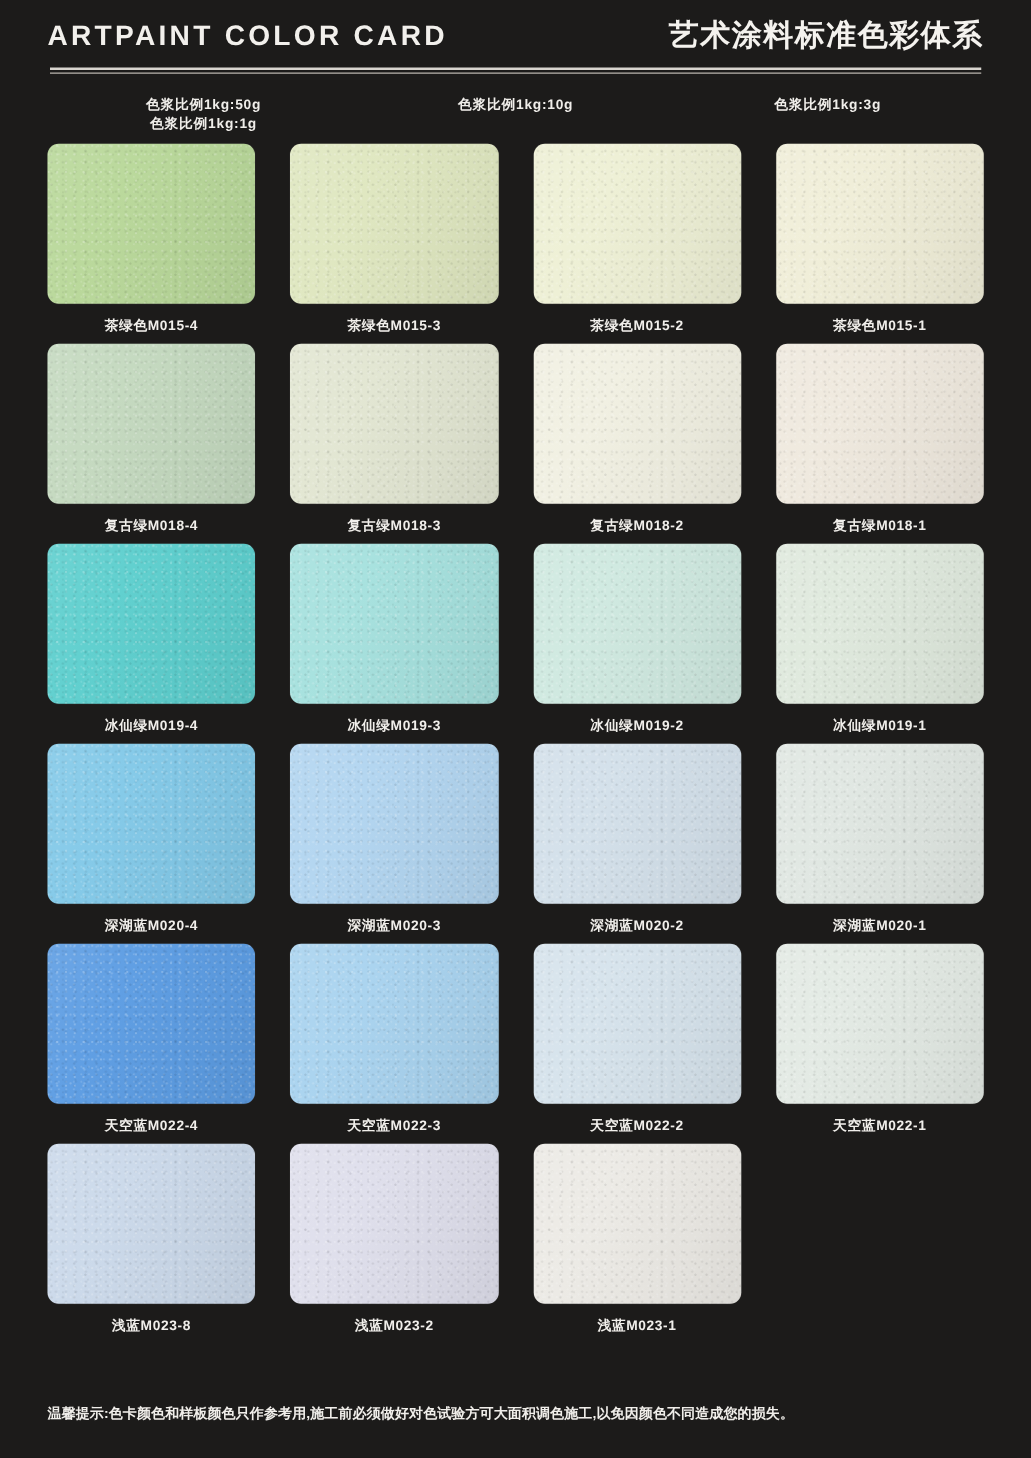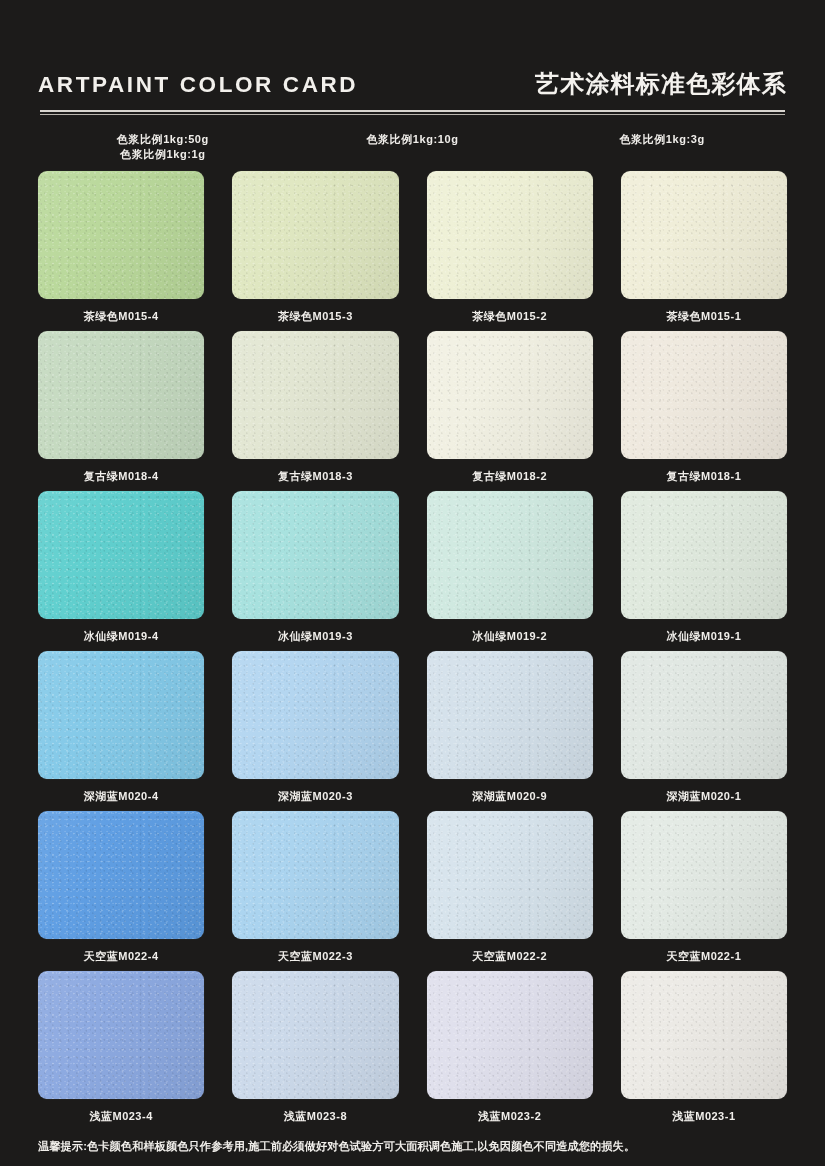--- a/index.html
+++ b/index.html
@@ -18,25 +18,24 @@
     height: 1166px;
     background: #1c1b1a;
     position: relative;
     padding: 0 38px;
     display: flex;
     flex-direction: column;
   }
 
   
   .header {
-    padding-top: 32px;
+    padding-top: 12px;
     display: flex;
     align-items: baseline;
     justify-content: space-between;
-    margin-top: 36px;
   }
 
   .brand-title {
     color: #f2f0ec;
     font-size: 22.5px;
     font-weight: bold;
     letter-spacing: 2.6px;
     white-space: nowrap;
   }
 
@@ -233,21 +232,21 @@
       <div class="cell">
         <div class="swatch" style="background: rgb(131, 201, 232);"></div>
         <div class="swatch-label">深湖蓝M020-4</div>
       </div>
       <div class="cell">
         <div class="swatch" style="background: rgb(178, 213, 240);"></div>
         <div class="swatch-label">深湖蓝M020-3</div>
       </div>
       <div class="cell">
         <div class="swatch" style="background: rgb(211, 224, 234);"></div>
-        <div class="swatch-label">深湖蓝M020-9</div>
+        <div class="swatch-label">深湖蓝M020-2</div>
       </div>
       <div class="cell">
         <div class="swatch" style="background: rgb(224, 231, 226);"></div>
         <div class="swatch-label">深湖蓝M020-1</div>
       </div>
       <div class="cell">
         <div class="swatch" style="background: rgb(93, 157, 227);"></div>
         <div class="swatch-label">天空蓝M022-4</div>
       </div>
       <div class="cell">
@@ -256,24 +255,20 @@
       </div>
       <div class="cell">
         <div class="swatch" style="background: rgb(214, 227, 236);"></div>
         <div class="swatch-label">天空蓝M022-2</div>
       </div>
       <div class="cell">
         <div class="swatch" style="background: rgb(227, 234, 228);"></div>
         <div class="swatch-label">天空蓝M022-1</div>
       </div>
       <div class="cell">
-        <div class="swatch" style="background: rgb(139, 168, 224);"></div>
-        <div class="swatch-label">浅蓝M023-4</div>
-      </div>
-      <div class="cell">
         <div class="swatch" style="background: rgb(203, 217, 234);"></div>
         <div class="swatch-label">浅蓝M023-8</div>
       </div>
       <div class="cell">
         <div class="swatch" style="background: rgb(223, 223, 236);"></div>
         <div class="swatch-label">浅蓝M023-2</div>
       </div>
       <div class="cell">
         <div class="swatch" style="background: rgb(236, 234, 229);"></div>
         <div class="swatch-label">浅蓝M023-1</div>

